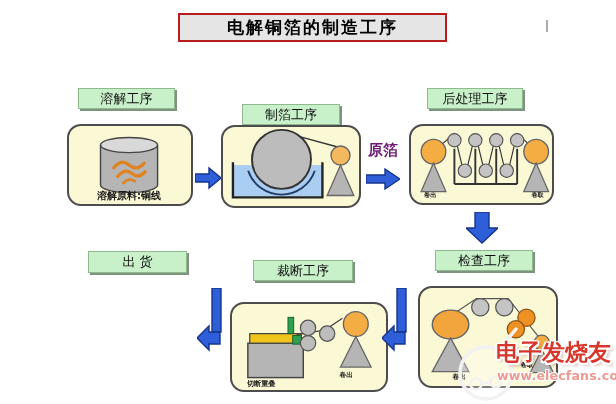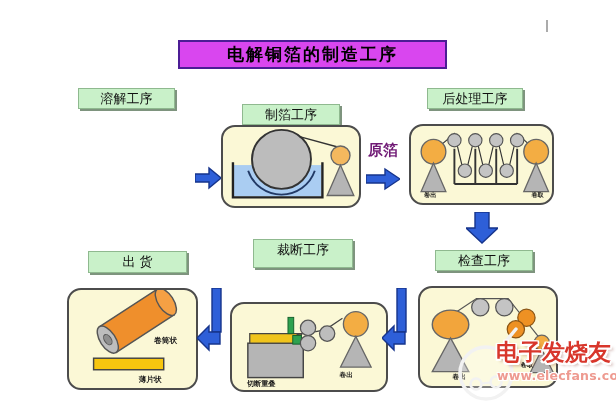--- a/index.html
+++ b/index.html
@@ -1,20 +1,20 @@
 <!DOCTYPE html>
 <html><head>
 <meta charset="utf-8">
 <style>
   html,body{margin:0;padding:0;background:#ffffff;}
   .stage{position:relative;width:616px;height:404px;background:#ffffff;overflow:hidden;
          font-family:"DejaVu Sans","Liberation Sans",sans-serif;}
   .abs{position:absolute;}
-  .title-box{left:178px;top:40px;width:269px;height:29px;background:#d946ef;
-             border:2px solid #4c1d95;box-sizing:border-box;display:flex;align-items:center;
+  .title-box{left:178px;top:13px;width:269px;height:29px;background:#e5e5e5;
+             border:2px solid #b91c1c;box-sizing:border-box;display:flex;align-items:center;
              justify-content:center;font-size:17px;font-weight:bold;letter-spacing:2px;color:#000;}
   .stray{left:546px;top:20px;width:2px;height:12px;background:#ababab;}
   .glabel{background:#c9f1c9;border:1px solid #8fb98f;box-shadow:2px 2px 0 #7e947e;
           box-sizing:border-box;text-align:center;font-size:13px;font-weight:normal;color:#101010;
           line-height:19px;}
   .ybox{background:#fbf8d6;border:2px solid #4c4c4c;border-radius:14px;box-sizing:border-box;}
   .ybox svg{position:absolute;left:0;top:0;width:100%;height:100%;}
   .arrow{fill:#2e5fd8;stroke:#16348c;stroke-width:1.4;}
   .rawfoil{left:358px;top:141px;width:50px;height:20px;text-align:center;
            font-size:15px;font-weight:bold;color:#701a75;}
@@ -32,23 +32,35 @@
 
 <div class="stage">
 
   <div class="abs title-box">电解铜箔的制造工序</div>
   <div class="abs stray"></div>
 
   <div class="abs glabel" style="left:78px;top:88px;width:97px;height:21px;">溶解工序</div>
   <div class="abs glabel" style="left:242px;top:104px;width:98px;height:21px;">制箔工序</div>
   <div class="abs glabel" style="left:427px;top:88px;width:96px;height:21px;">后处理工序</div>
   <div class="abs glabel" style="left:88px;top:251px;width:99px;height:22px;">出 货</div>
-  <div class="abs glabel" style="left:253px;top:239px;width:100px;height:29px;">裁断工序</div>
+  <div class="abs glabel" style="left:253px;top:260px;width:100px;height:21px;">裁断工序</div>
   <div class="abs glabel" style="left:435px;top:250px;width:98px;height:21px;">检查工序</div>
 
+  <div class="abs ybox" style="left:67px;top:124px;width:126px;height:82px;">
+    <svg viewBox="0 0 126 82">
+      <g>
+        <path d="M32,20 L32,62 A30,8 0 0 0 92,62 L92,20" fill="#b5b5b5" stroke="#444" stroke-width="1.5"></path>
+        <ellipse cx="62" cy="20" rx="30" ry="8" fill="#d9d9d9" stroke="#444" stroke-width="1.5"></ellipse>
+        <path d="M46,44 q8,-10 16,-3 q8,7 16,-2" fill="none" stroke="#e08324" stroke-width="3.5" stroke-linecap="round"></path>
+        <path d="M50,53 q8,-9 15,-3 q7,6 14,-2" fill="none" stroke="#e08324" stroke-width="3.5" stroke-linecap="round"></path>
+        <path d="M56,60 q6,-6 12,-2" fill="none" stroke="#e08324" stroke-width="3" stroke-linecap="round"></path>
+      </g>
+      <text x="62" y="77" font-size="10.5" text-anchor="middle">溶解原料:铜线</text>
+    </svg>
+  </div>
 
   <div class="abs ybox" style="left:221px;top:125px;width:140px;height:83px;">
     <svg viewBox="0 0 140 83">
       <g>
         <rect x="10" y="40" width="92" height="33" fill="#aacdf2"></rect>
         <circle cx="60" cy="34" r="31" fill="#bcbcbc" stroke="#333" stroke-width="2"></circle>
         <path d="M25,46 A37,37 0 0 0 95,46" fill="none" stroke="#223a66" stroke-width="2"></path>
         <path d="M9,37 L9,74 L103,74 L103,37" fill="none" stroke="#222" stroke-width="2.5"></path>
       </g>
       <g>
@@ -78,33 +90,20 @@
       </g>
       <g>
         <circle cx="130" cy="27" r="13" fill="#f3ad43" stroke="#666" stroke-width="1.4"></circle>
         <polygon points="130,39 117,69 143,69" fill="#b5b5b5" stroke="#666" stroke-width="1.4"></polygon>
       </g>
       <text x="12" y="75" font-size="6.5">卷出</text>
       <text x="125" y="75" font-size="6.5">卷取</text>
     </svg>
   </div>
 
-  <div class="abs ybox" style="left:67px;top:288px;width:131px;height:102px;">
-    <svg viewBox="0 0 131 102">
-      <g transform="translate(70,32) rotate(-33)">
-        <rect x="-36" y="-16" width="72" height="32" fill="#ef8f2c" stroke="#555" stroke-width="1.5"></rect>
-        <ellipse cx="36" cy="0" rx="8" ry="16" fill="#f5a044" stroke="#555" stroke-width="1.5"></ellipse>
-        <ellipse cx="-36" cy="0" rx="8" ry="16" fill="#bdbdbd" stroke="#555" stroke-width="1.5"></ellipse>
-        <ellipse cx="-36" cy="0" rx="3.5" ry="6" fill="#8e8e8e" stroke="#555" stroke-width="1"></ellipse>
-      </g>
-      <text x="88" y="55" font-size="8">卷筒状</text>
-      <rect x="25" y="71" width="73" height="12" fill="#f7c60f" stroke="#444" stroke-width="1.5"></rect>
-      <text x="84" y="96" font-size="8" text-anchor="middle">薄片状</text>
-    </svg>
-  </div>
 
   <div class="abs ybox" style="left:230px;top:302px;width:158px;height:90px;">
     <svg viewBox="0 0 158 90">
       <g>
         <rect x="15" y="41" width="58" height="36" fill="#b5b5b5" stroke="#444" stroke-width="1.5"></rect>
         <rect x="17" y="31" width="54" height="10" fill="#f0c41c" stroke="#444" stroke-width="1.3"></rect>
       </g>
       <path d="M66,32 L86,29 L96,27 L114,15" fill="none" stroke="#444" stroke-width="1.3"></path>
       <g>
         <rect x="57" y="14" width="6" height="17" fill="#2da14f" stroke="#14602c" stroke-width="1"></rect>

